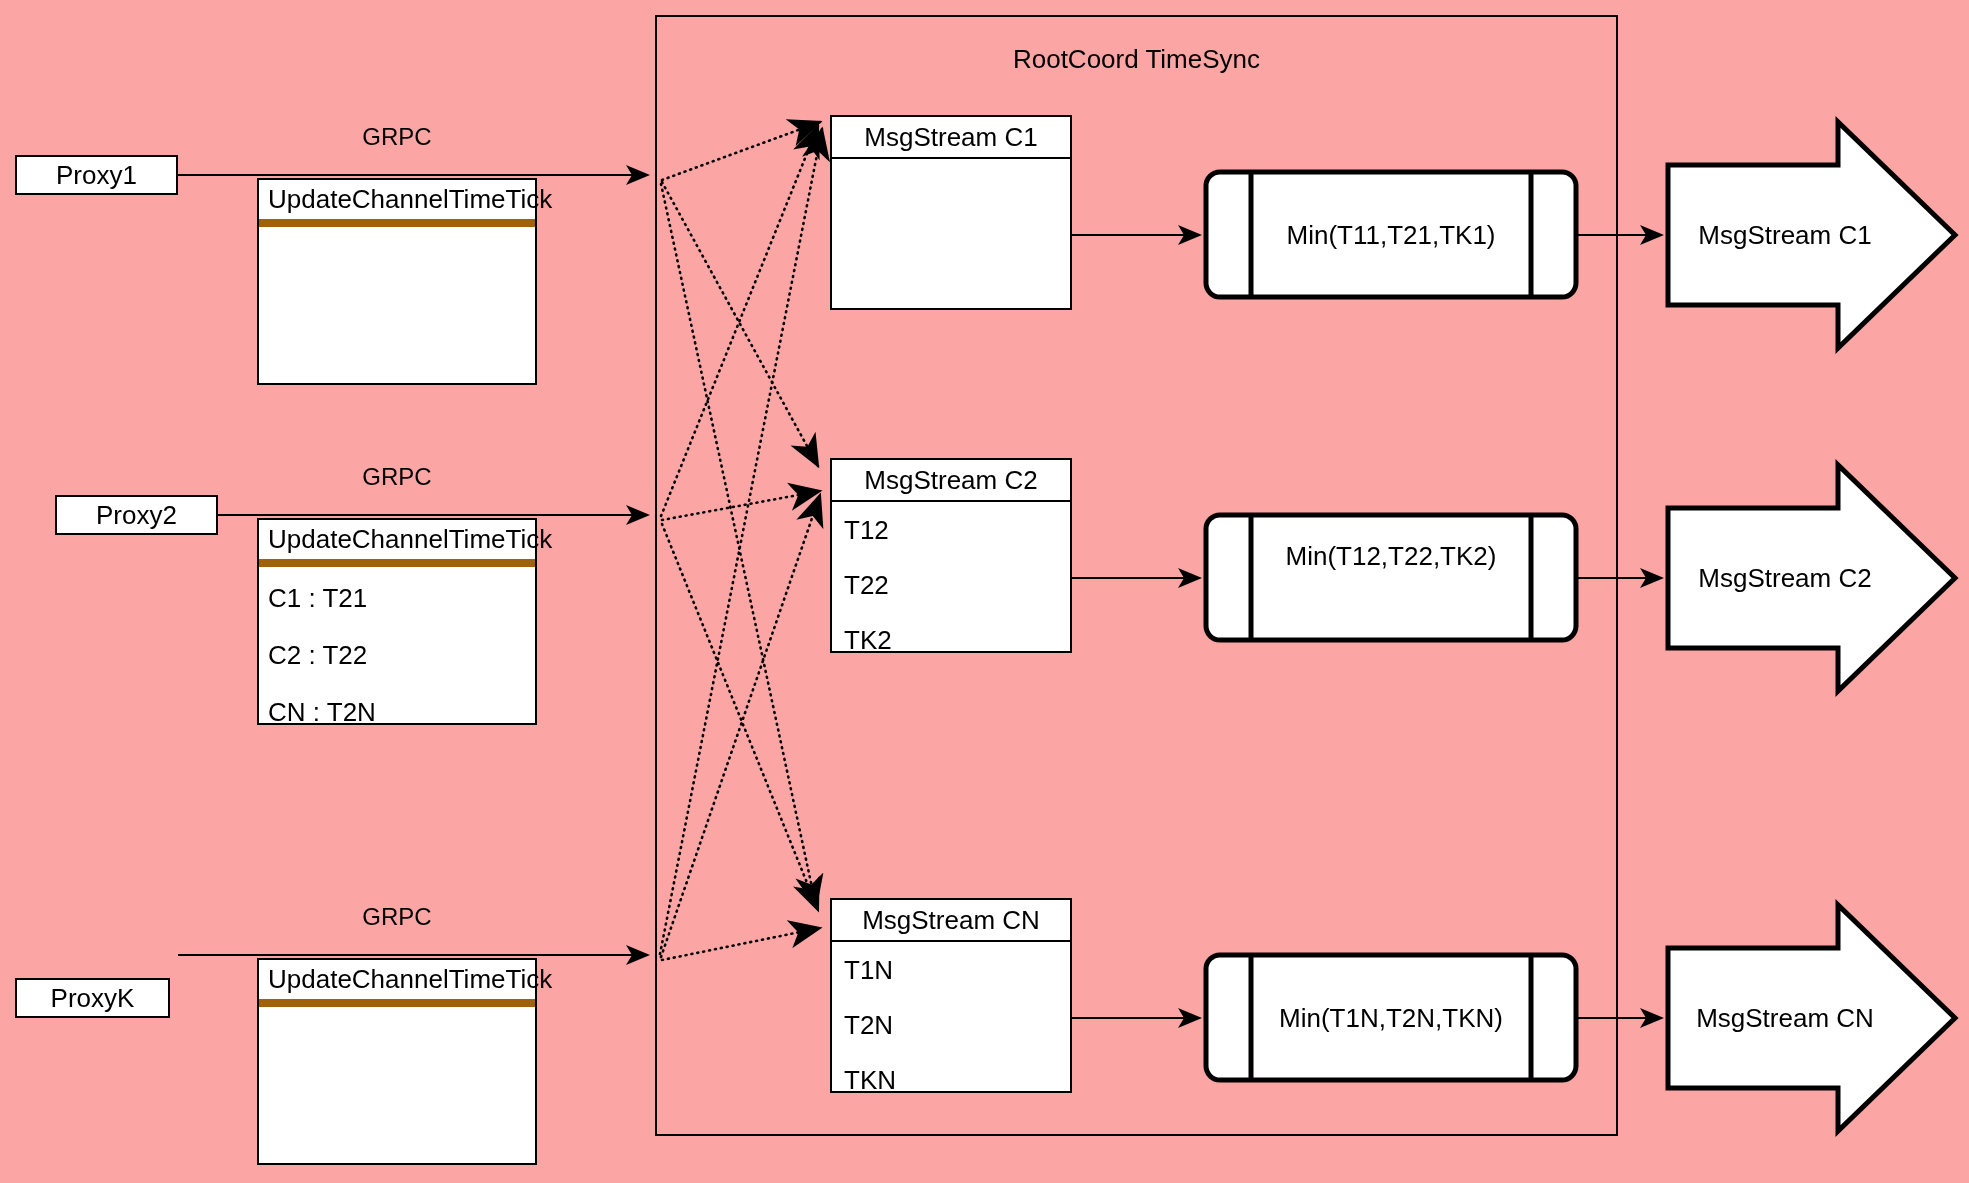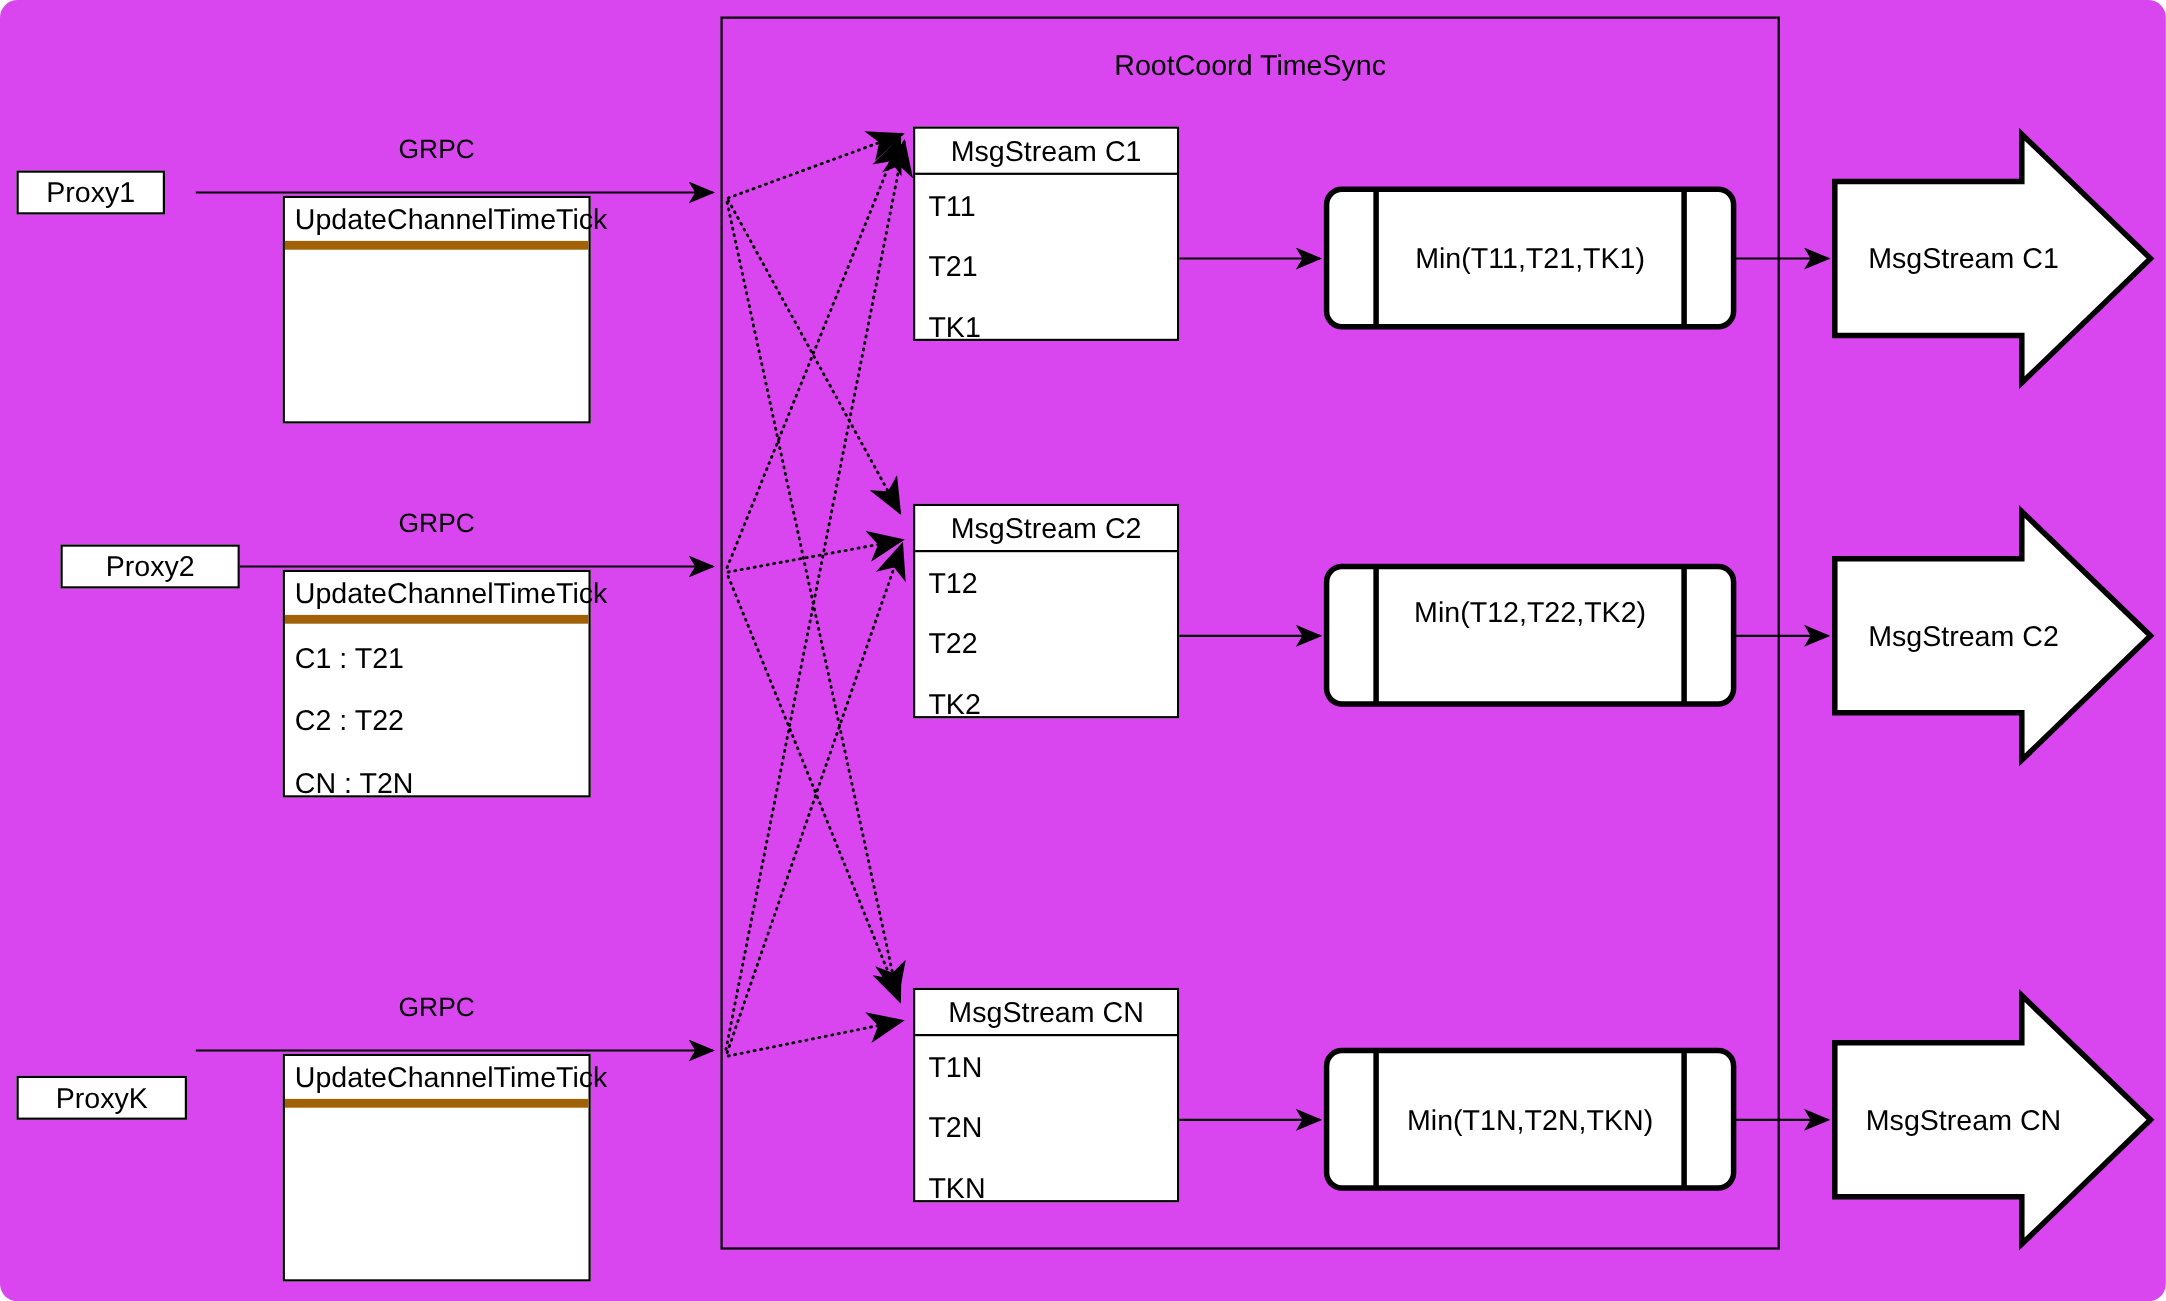--- a/index.html
+++ b/index.html
@@ -4,25 +4,24 @@
 <style>
   html, body {
     margin: 0;
     padding: 0;
     background: #ffffff;
   }
   #canvas {
     position: relative;
     width: 1969px;
     height: 1183px;
-    background: #d946ef;
+    background: #fca5a5;
     font-family: "Liberation Sans", sans-serif;
     color: #000000;
     overflow: hidden;
-    border-radius: 16px;
   }
   svg.layer {
     position: absolute;
     left: 0;
     top: 0;
     width: 1969px;
     height: 1183px;
     pointer-events: none;
   }
   .lbl {
@@ -179,21 +178,21 @@
       <rect x="1206" y="955" width="370" height="125" rx="14" ry="14" fill="#ffffff" stroke="#000000" stroke-width="5"></rect>
       <line x1="1251" y1="955" x2="1251" y2="1080" stroke="#000000" stroke-width="5"></line>
       <line x1="1531" y1="955" x2="1531" y2="1080" stroke="#000000" stroke-width="5"></line>
     </g>
     <path d="M 1578 1018 L 1662 1018" fill="none" stroke="#000000" stroke-width="2" marker-end="url(#solidArrow)"></path>
     <path d="M 1668 948 L 1838 948 L 1838 905 L 1955 1018 L 1838 1131 L 1838 1088 L 1668 1088 Z" fill="#ffffff" stroke="#000000" stroke-width="5" stroke-linejoin="miter"></path>
   </svg>
 
   <div class="lbl container-title ctr" style="left:656px; top:44px; width:961px;">RootCoord TimeSync</div>
 
-  <div class="box proxy-box" style="left:15px; top:155px; width:135px; height:40px;">
+  <div class="box proxy-box" style="left:15px; top:155px; width:163px; height:40px;">
     <span>Proxy1</span>
   </div>
   <div class="lbl grpc-lbl ctr" style="left:257px; top:123px; width:280px;">GRPC</div>
   <div class="box uct-box" style="left:257px; top:178px; width:280px; height:207px;">
     <div class="uct-title">UpdateChannelTimeTick</div>
   </div>
 
   <div class="box proxy-box" style="left:15px; top:495px; width:163px; height:40px;margin-left:40px;">
     <span>Proxy2</span>
   </div>
@@ -210,25 +209,20 @@
   <div class="box proxy-box" style="left:15px; top:935px; width:155px; height:40px;margin-top:43px;">
     <span>ProxyK</span>
   </div>
   <div class="lbl grpc-lbl ctr" style="left:257px; top:903px; width:280px;">GRPC</div>
   <div class="box uct-box" style="left:257px; top:958px; width:280px; height:207px;">
     <div class="uct-title">UpdateChannelTimeTick</div>
   </div>
 
   <div class="box" style="left:830px; top:115px; width:242px; height:195px;">
     <div class="ms-title">MsgStream C1</div>
-    <div class="ms-rows">
-      <div class="ms-row">T11</div>
-      <div class="ms-row">T21</div>
-      <div class="ms-row">TK1</div>
-    </div>
   </div>
 
   <div class="box" style="left:830px; top:458px; width:242px; height:195px;">
     <div class="ms-title">MsgStream C2</div>
     <div class="ms-rows">
       <div class="ms-row">T12</div>
       <div class="ms-row">T22</div>
       <div class="ms-row">TK2</div>
     </div>
   </div>

